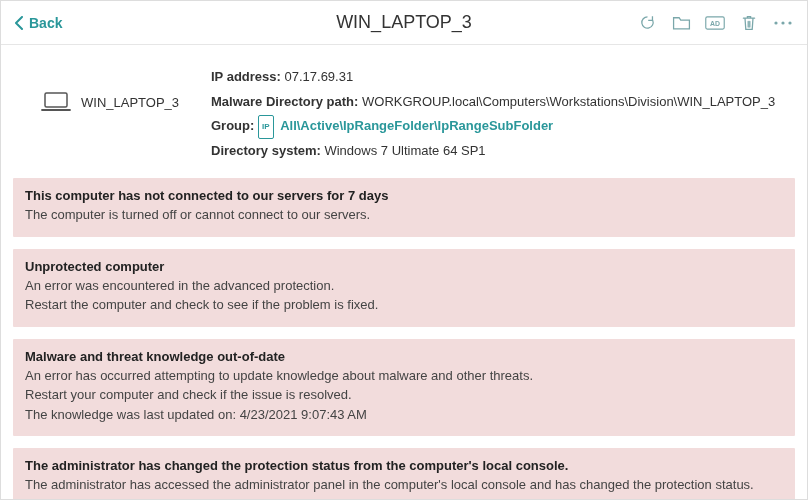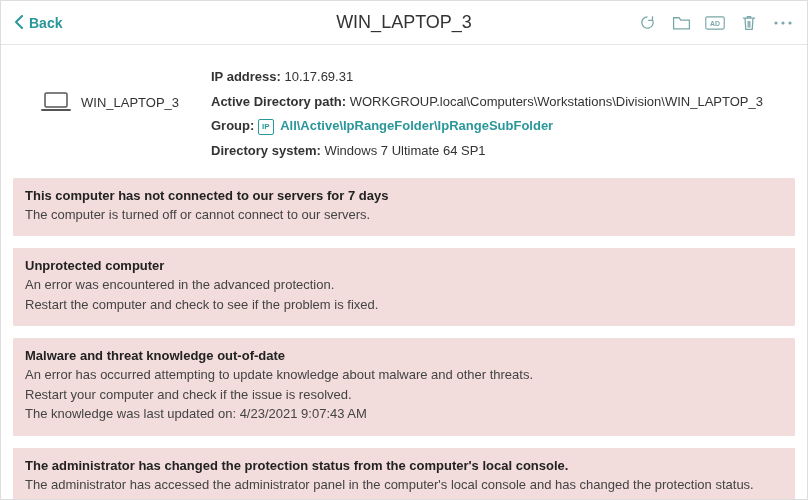--- a/index.html
+++ b/index.html
@@ -14,21 +14,21 @@
   }
   .header {
     height: 44px;
     display: flex;
     align-items: center;
     padding: 0 14px;
     border-bottom: 1px solid #e6e6e6;
   }
   .back-btn {
     display: flex;
-    align-items: flex-start;
+    align-items: center;
     color: #2a979a;
     font-weight: 600;
     font-size: 14px;
     cursor: pointer;
   }
   .back-btn svg { margin-right: 5px; }
   .header-title {
     position: absolute;
     left: 50%;
     transform: translateX(-50%);
@@ -70,21 +70,21 @@
   .group-link { color: #2a979a; font-weight: 700; cursor: pointer; }
   .ip-badge {
     display: inline-flex;
     align-items: center;
     justify-content: center;
     border: 1px solid #2a979a;
     color: #2a979a;
     font-size: 8px;
     font-weight: 700;
     padding: 0 3px;
-    height: 16px;
+    height: 24px;
     line-height: 12px;
     border-radius: 2px;
     margin-right: 3px;
     vertical-align: 1px;
   }
   .alert {
     background: #f2dcdc;
     margin: 0 12px 12px 12px;
     padding: 10px 0 12px 12px;
     font-size: 13px;
@@ -143,24 +143,24 @@
     <div class="device-col">
       <svg width="30" height="22" viewBox="0 0 30 22">
         <rect x="4" y="2" width="22" height="14" rx="1.5" fill="none" stroke="#555" stroke-width="1.5"></rect>
         <path d="M1 19h28" stroke="#555" stroke-width="1.8" stroke-linecap="round"></path>
       </svg>
       <span class="device-name">WIN_LAPTOP_3</span>
     </div>
     <div class="details-col">
       <div>
         <span class="label">IP address:</span>
-        <span>10.17.69.31</span>
+        <span>07.17.69.31</span>
       </div>
       <div>
-        <span class="label">Active Directory path:</span>
+        <span class="label">Malware Directory path:</span>
         <span>WORKGROUP.local\Computers\Workstations\Division\WIN_LAPTOP_3</span>
       </div>
       <div>
         <span class="label">Group:</span>
         <span class="ip-badge">IP</span>
         <span class="group-link">All\Active\IpRangeFolder\IpRangeSubFolder</span>
       </div>
       <div>
         <span class="label">Directory system:</span>
         <span>Windows 7 Ultimate 64 SP1</span>

